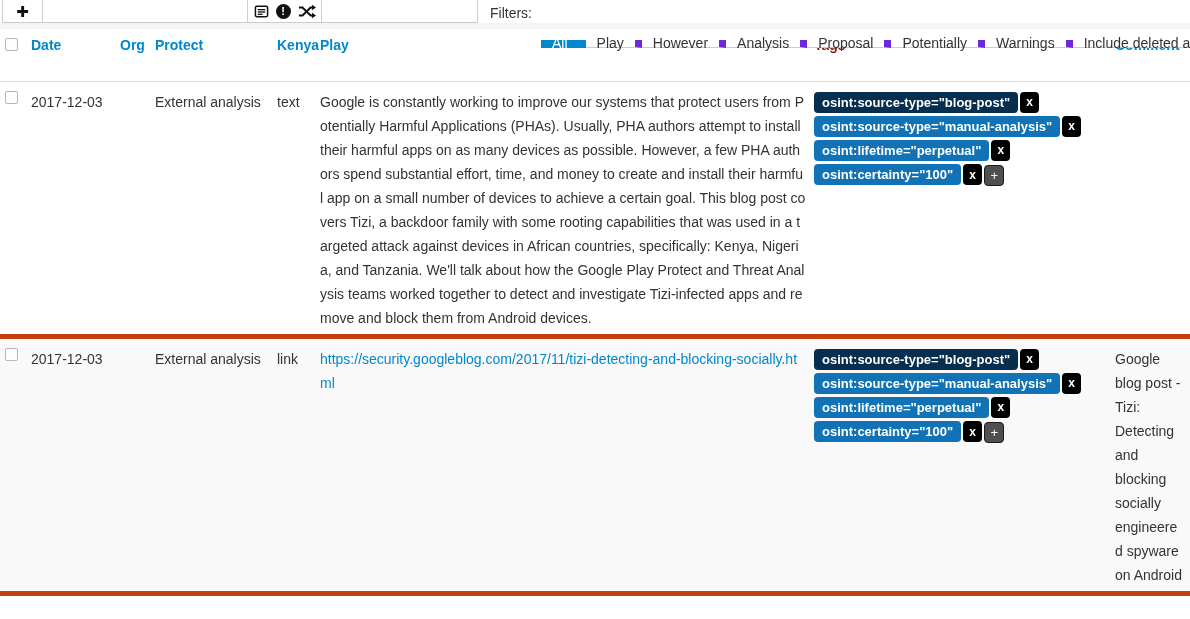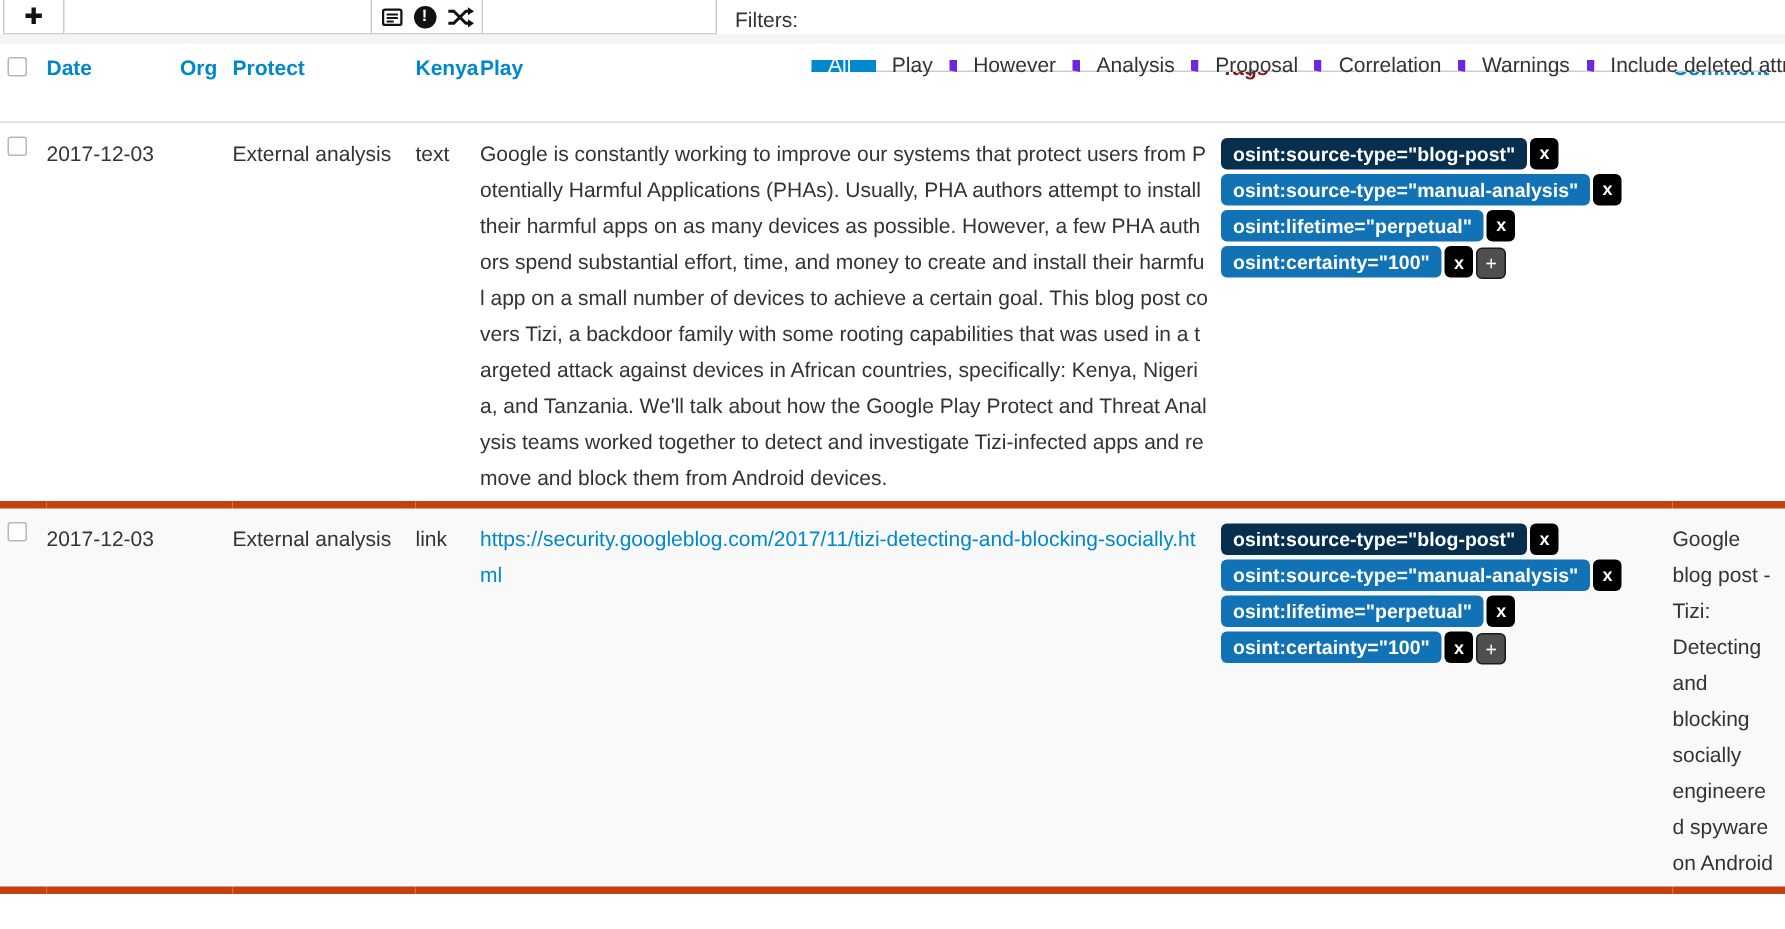--- a/index.html
+++ b/index.html
@@ -46,21 +46,21 @@
 
   
   .filters {
     position: absolute; left: 490px; top: 0;
     display: flex; align-items: stretch; height: 26px;
     white-space: nowrap;
   }
   .filters-label { align-self: center; margin-right: 9px; color: #333; }
   .filter-btn {
     background: #fff; color: #333;
-    border-right: 5px solid #6d28d9; border-bottom: 1px solid #ccc;
+    border-right: 7px solid #6d28d9; border-bottom: 1px solid #ccc;
     padding: 3px 11px 4px 11px;
     display: inline-flex; align-items: center;
     cursor: pointer;
     margin-top: 40px;
   }
   .filter-btn:first-of-type { border-left: 1px solid #ccc; }
   .filter-btn.active { background: #0088cc; color: #ffffff; border-color: #0088cc; }
 
   
   table.attr-table { border-collapse: collapse; table-layout: fixed; width: 1190px; }
@@ -152,21 +152,21 @@
   </div>
   <div class="under-band"></div>
 
   <div class="filters">
     <span class="filters-label">Filters:</span>
     <span class="filter-btn active">All</span>
     <span class="filter-btn">Play</span>
     <span class="filter-btn">However</span>
     <span class="filter-btn">Analysis</span>
     <span class="filter-btn">Proposal</span>
-    <span class="filter-btn">Correlation</span>
+    <span class="filter-btn">Potentially</span>
     <span class="filter-btn">Warnings</span>
     <span class="filter-btn">Include deleted attributes</span>
 
   </div>
 </div>
 
 <table class="attr-table">
   <colgroup>
     <col class="c-check">
       <col class="c-date">

